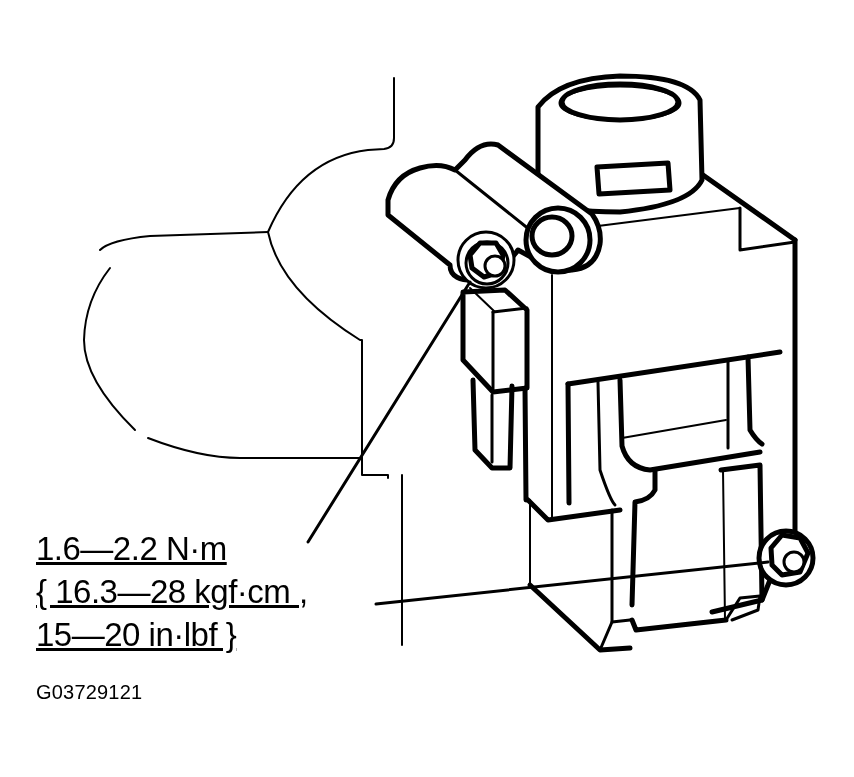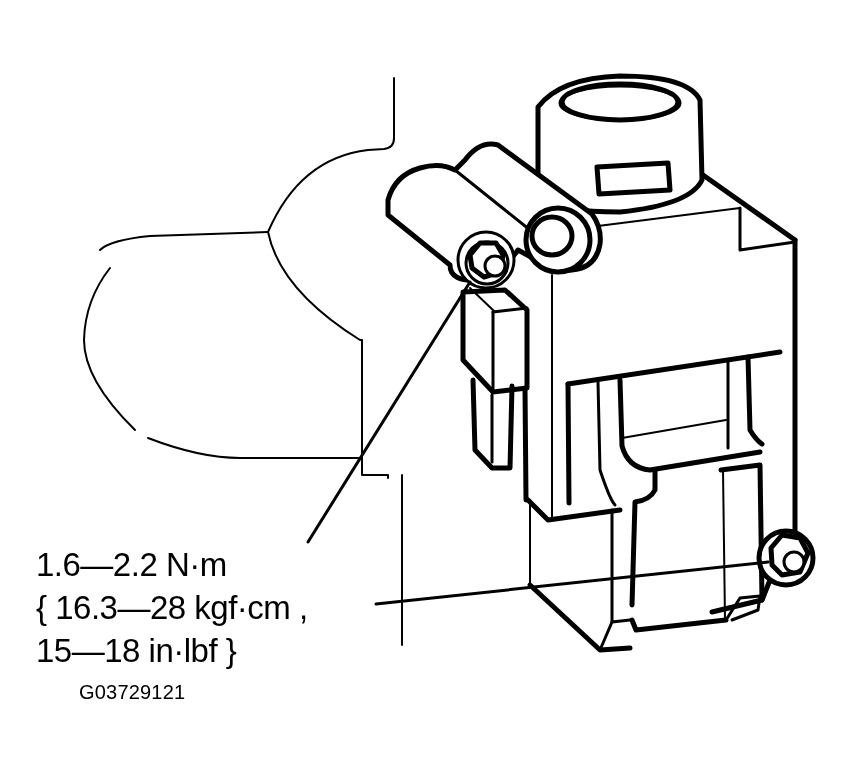--- a/index.html
+++ b/index.html
@@ -17,38 +17,38 @@
     #diagram {
       position: absolute;
       left: 0;
       top: 0;
       width: 854px;
       height: 777px;
     }
     .torque-label {
       position: absolute;
       left: 36px;
-      top: 543px;
+      top: 527px;
       font-size: 33px;
       line-height: 43px;
       color: #000000;
       letter-spacing: -0.5px;
       white-space: nowrap;
+      text-decoration: underline;
     }
     .torque-line {
       display: block;
     }
     .figure-id {
       position: absolute;
       left: 36px;
       top: 681px;
       font-size: 20px;
       color: #000000;
       letter-spacing: 0.2px;
-      margin-left: 43px;
     }
     svg .thick { stroke: #000; stroke-width: 5; fill: none; stroke-linejoin: round; stroke-linecap: round; }
     svg .mid { stroke: #000; stroke-width: 3; fill: none; stroke-linejoin: round; stroke-linecap: round; }
     svg .thin { stroke: #000; stroke-width: 2; fill: none; stroke-linejoin: round; stroke-linecap: round; }
     svg .fillw { fill: #fff; }
   </style>
 </head>
 <body>
 
 <svg id="diagram" viewBox="0 0 854 777" xmlns="http://www.w3.org/2000/svg">
@@ -130,16 +130,16 @@
 
   <g>
     <path class="mid" d="M470 282 L308 542"></path>
     <path class="mid" d="M376 604 L768 562"></path>
   </g>
 </svg>
 
 <div class="torque-label">
   <span class="torque-line">1.6—2.2 N·m</span>
   <span class="torque-line">{ 16.3—28 kgf·cm ,</span>
-  <span class="torque-line">15—18 in·lbf }</span>
+  <span class="torque-line">15—20 in·lbf }</span>
 </div>
 
 <div class="figure-id">G03729121</div>
 
 </body></html>

